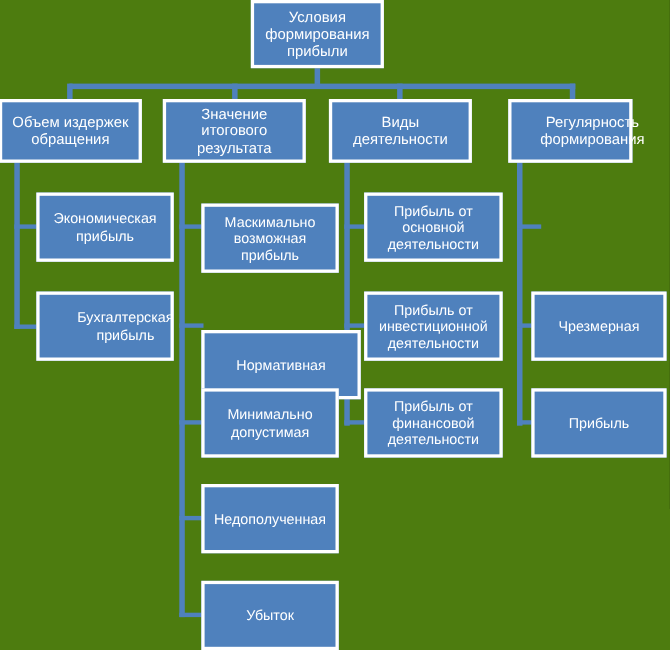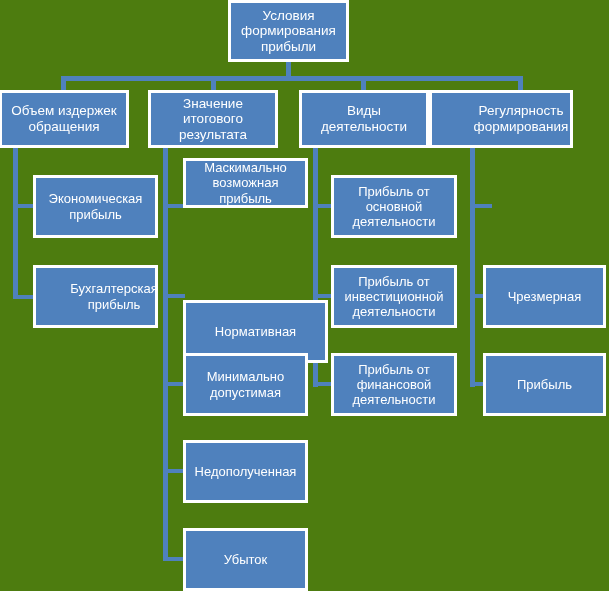--- a/index.html
+++ b/index.html
@@ -91,29 +91,29 @@
 формирования
 прибыли</div>
 
   <div class="node level2" style="left:-1px; top:90px; width:130px; height:58px;">Объем издержек
 обращения</div>
   <div class="node level2" style="left:148px; top:90px; width:130px; height:58px;">Значение
 итогового
 результата</div>
   <div class="node level2" style="left:299px; top:90px; width:130px; height:58px;">Виды
 деятельности</div>
-  <div class="node level2" style="left:429px; top:90px; width:144px; height:58px;padding-left:43px;">Регулярность
+  <div class="node level2" style="left:462px; top:90px; width:113px; height:58px;padding-left:43px;">Регулярность
 формирования</div>
 
   <div class="node leaf" style="left:33px; top:175px; width:125px; height:63px;">Экономическая
 прибыль</div>
   <div class="node leaf" style="left:33px; top:265px; width:125px; height:63px;padding-left:40px;">Бухгалтерская
 прибыль</div>
 
-  <div class="node leaf" style="left:183px; top:158px; width:125px; height:50px;">Маскимально
+  <div class="node leaf" style="left:183px; top:185px; width:125px; height:63px;">Маскимально
 возможная
 прибыль</div>
   <div class="node leaf" style="left:183px; top:265px; width:145px; height:63px;margin-top:35px;">Нормативная</div>
   <div class="node leaf" style="left:183px; top:353px; width:125px; height:63px;">Минимально
 допустимая</div>
   <div class="node leaf" style="left:183px; top:440px; width:125px; height:63px;">Недополученная</div>
   <div class="node leaf" style="left:183px; top:528px; width:125px; height:63px;">Убыток</div>
 
   <div class="node leaf" style="left:331px; top:175px; width:126px; height:63px;">Прибыль от
 основной

